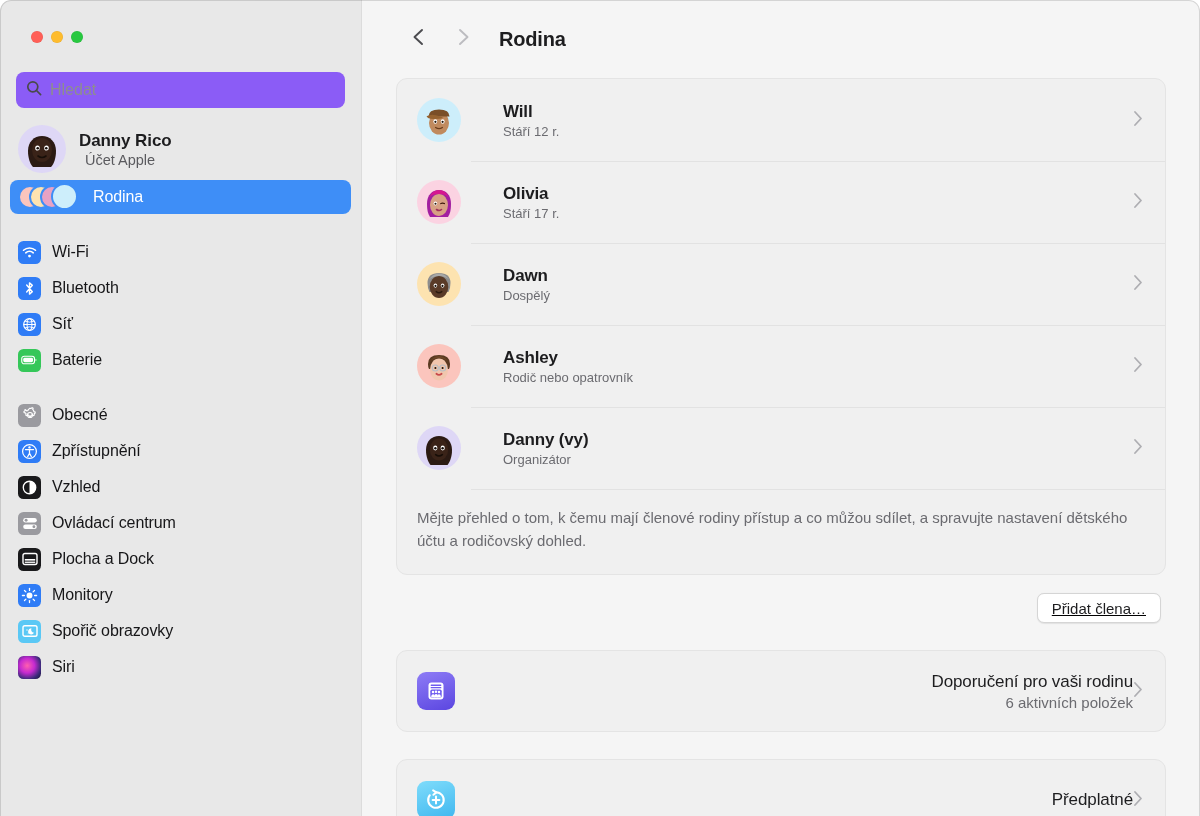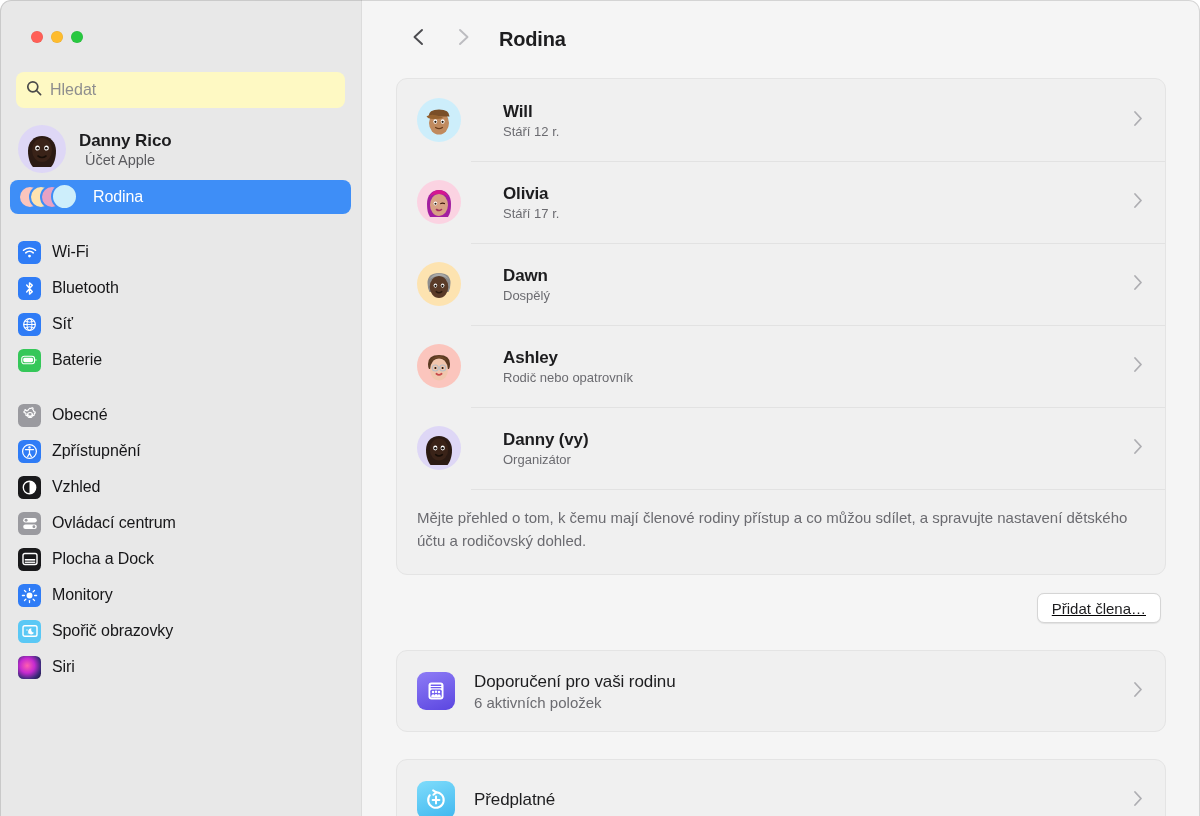--- a/index.html
+++ b/index.html
@@ -45,21 +45,21 @@
     height:72px;
   }
   .tl { width:12px; height:12px; border-radius:50%; }
   .tl.red    { background:#ff5f57; box-shadow:inset 0 0 0 0.5px rgba(0,0,0,.08); }
   .tl.yellow { background:#febc2e; box-shadow:inset 0 0 0 0.5px rgba(0,0,0,.08); }
   .tl.green  { background:#28c840; box-shadow:inset 0 0 0 0.5px rgba(0,0,0,.08); }
 
   .search-wrap { padding:0 16px; }
   .search {
     height:36px; border-radius:8px;
-    background:#fef9c3;
+    background:#8b5cf6;
     display:flex; align-items:center;
     padding:0 10px; gap:8px;
   }
   .search svg { flex:none; }
   .search input {
     border:none; background:transparent; outline:none;
     font-family:inherit; font-size:16px; color:#222;
     width:100%;
   }
   .search input::placeholder { color:#8e8e8e; }
@@ -186,21 +186,21 @@
     height:82px;
     padding:0 18px 0 20px;
     background:#f0f0f0;
     border:1px solid #e4e4e4;
     border-radius:11px;
     margin-top:27px;
     overflow:hidden;
   }
   .rc-icon { width:38px; height:38px; border-radius:9px; flex:none; margin-right:19px;
              display:flex; align-items:center; justify-content:center; }
-  .rc-txt { display:flex; flex-direction:column; gap:2px; flex:1; }
+  .rc-txt { display:flex; flex-direction:column; gap:2px; flex:1;text-align:right; }
   .rc-title { font-size:17px; color:#1d1d1f; letter-spacing:-0.1px; }
   .rc-sub { font-size:15px; color:#6b6b70; }
 </style>
 </head>
 <body>
 
 <div class="window">
   <div class="win-border"></div>
 
   <div class="sidebar">

